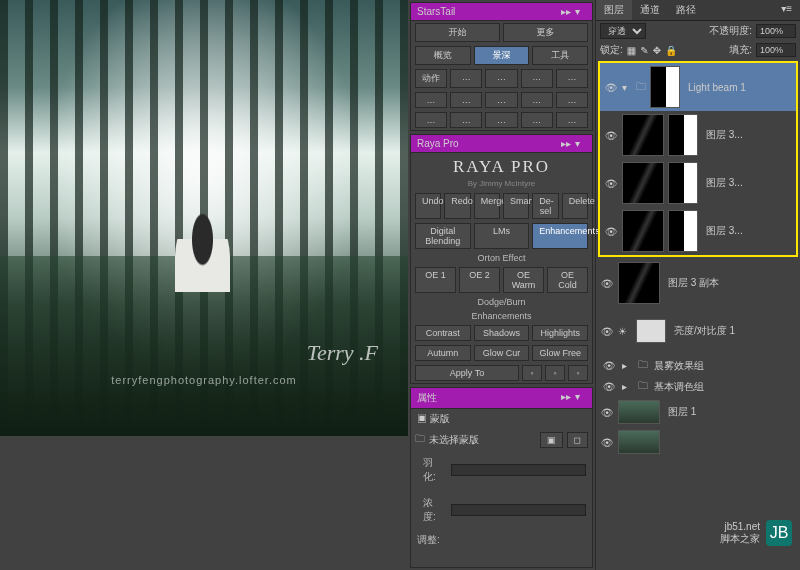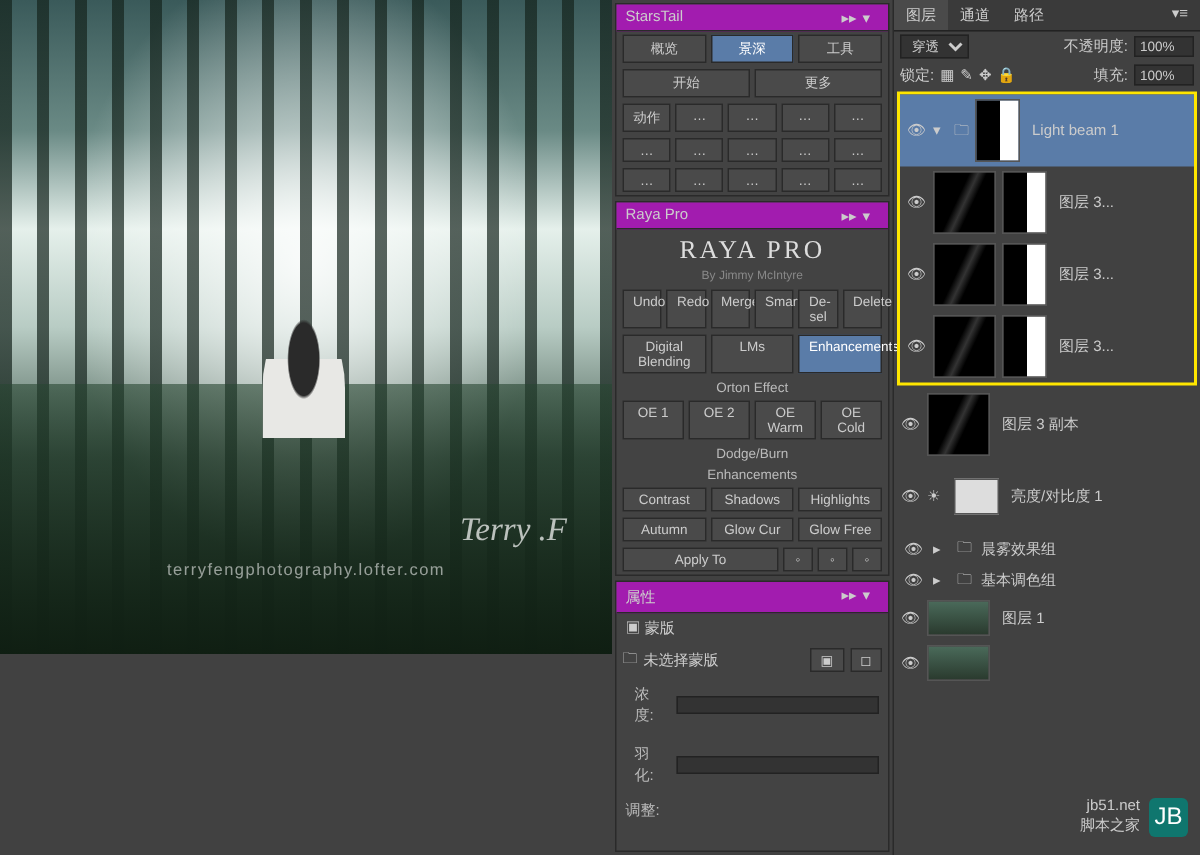--- a/index.html
+++ b/index.html
@@ -40,21 +40,21 @@
 .mask{width:30px;height:42px;background:#fff;border:1px solid #555;flex:0 0 30px}
 .lname{flex:1;font-size:10px;padding-left:4px}
 .layerbox{max-height:400px;overflow:hidden}
 .hl{border:2px solid #ffe600;margin:2px}
 .optrow{display:flex;align-items:center;padding:2px 4px;gap:4px;font-size:9px}
 .optrow select,.optrow .inp{background:#333;border:1px solid #222;color:#ccc;font-size:9px;padding:1px 3px}
 .inp{width:40px}
 .grp{display:flex;align-items:center;padding:2px 6px;gap:6px;font-size:10px}
 .fold{width:10px}
 .fold-icon{flex:0 0 14px}
-.watermark{position:absolute;bottom:12px;right:8px;display:flex;gap:6px;color:#fff;font-size:13px}
+.watermark{position:absolute;bottom:24px;right:8px;display:flex;align-items:center;gap:6px;color:#fff;font-size:13px}
 .watermark .logo{width:26px;height:26px;background:#0f766e;border-radius:4px;display:flex;align-items:center;justify-content:center;font-size:16px;color:#fff}
 .thumb.beam{background:linear-gradient(115deg,#000 40%,#333 50%,#000 60%)}
 .thumb.img{background:linear-gradient(180deg,#4a6a5a,#2a3a2e)}
 .mask.sil{background:linear-gradient(90deg,#000 55%,#fff 55%)}
 .mask.adj{background:#ddd}
 .small-thumb{width:24px;height:24px}
 </style>
 </head>
 <body>
 
@@ -72,27 +72,27 @@
 
       <div class="panel">
         <div class="phead">
           <span>StarsTail</span>
           <div class="icons">
             <span>▸▸</span>
             <span>▾</span>
           </div>
         </div>
         <div class="row">
+          <div class="btn">开始</div>
+          <div class="btn">更多</div>
+        </div>
+        <div class="row">
           <div class="btn">概览</div>
           <div class="btn sel">景深</div>
           <div class="btn">工具</div>
-        </div>
-        <div class="row">
-          <div class="btn">开始</div>
-          <div class="btn">更多</div>
         </div>
         <div class="row">
           <div class="btn">动作</div>
           <div class="btn">…</div>
           <div class="btn">…</div>
           <div class="btn">…</div>
           <div class="btn">…</div>
         </div>
         <div class="row">
           <div class="btn">…</div>
@@ -169,25 +169,25 @@
             </div>
         </div>
         <div class="label"><span>▣ </span><span>蒙版</span></div>
         <div class="optrow">
           <span>🗀</span>
           <span style="flex:1">未选择蒙版</span>
           <span class="btn">▣</span>
           <span class="btn">◻</span>
         </div>
         <div class="slider">
+          <span class="label">羽化:</span>
+          <div class="track"></div>
+        </div>
+        <div class="slider">
           <span class="label">浓度:</span>
-          <div class="track"></div>
-        </div>
-        <div class="slider">
-          <span class="label">羽化:</span>
           <div class="track"></div>
         </div>
         <div class="label">调整:</div>
 
       </div>
     </div>
 
     <div class="right">
       <div class="tabrow">
         <div class="tab active">图层</div>

